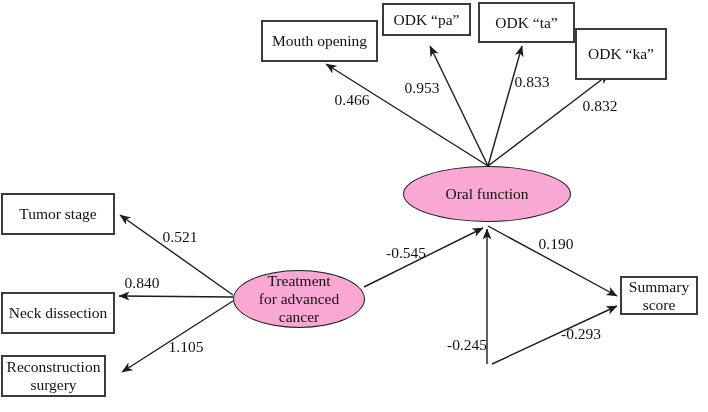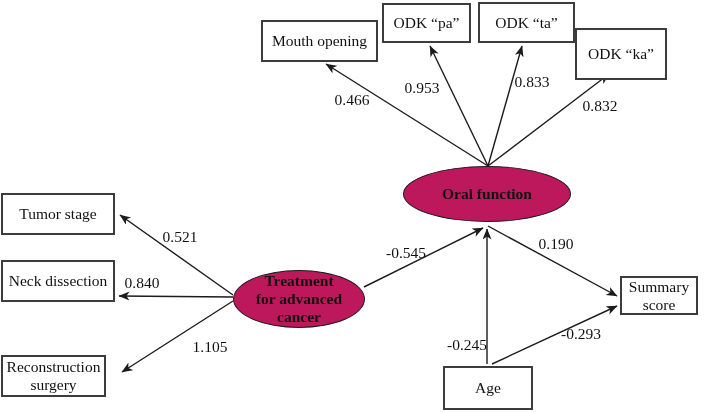--- a/index.html
+++ b/index.html
@@ -36,59 +36,58 @@
     text-align: center;
     font-size: 15.5px;
     line-height: 1.15;
     padding: 1px 3px;
   }
   .node-ellipse {
     position: absolute;
     box-sizing: border-box;
     border: 1.5px solid #1c1c1c;
     border-radius: 50%;
-    background: #be185d;
+    background: #f9a8d4;
     display: flex;
     align-items: center;
     justify-content: center;
     text-align: center;
     font-size: 15.5px;
     line-height: 1.18;
-    font-weight: bold;
   }
   .node-label { white-space: pre-line; }
   .coef {
     position: absolute;
     transform: translate(-50%, -50%);
     font-size: 15.5px;
     white-space: nowrap;
     background: transparent;
   }
 
   
   #n-mouth-opening   { left: 261px; top: 20px;  width: 117px; height: 42px; justify-content: center; }
-  #n-odk-pa          { left: 382px; top: 3px;   width: 89px;  height: 40px; }
+  #n-odk-pa          { left: 382px; top: 3px;   width: 89px;  height: 33px; }
   #n-odk-ta          { left: 478px; top: 2px;   width: 97px;  height: 41px; }
   #n-odk-ka          { left: 575px; top: 28px;  width: 92px;  height: 52px; }
   #n-tumor-stage     { left: 1px;   top: 193px; width: 114px; height: 42px; text-align: right; }
-  #n-neck-dissection { left: 1px;   top: 260px; width: 114px; height: 42px; }
+  #n-neck-dissection { left: 1px;   top: 292px; width: 114px; height: 42px; }
   #n-reconstruction  { left: 1px;   top: 355px; width: 105px; height: 42px; }
   #n-summary-score   { left: 620px; top: 276px; width: 78px;  height: 39px; }
   #n-age             { left: 443px; top: 366px; width: 90px;  height: 44px; }
   #n-oral-function   { left: 403px; top: 166px; width: 168px; height: 56px; }
   #n-treatment       { left: 233px; top: 270px; width: 132px; height: 58px; }
 
   
   #c-0466  { left: 352px; top: 100px; }
   #c-0953  { left: 422px; top: 88px; }
   #c-0833  { left: 492px; top: 82px; margin-left: 40px; }
   #c-0832  { left: 590px; top: 106px; padding-left: 20px; }
   #c-0521  { left: 180px; top: 237px; }
   #c-0840  { left: 142px; top: 283px; }
-  #c-1105  { left: 186px; top: 347px; margin-left: 24px; }
+  #c-1105  { left: 186px; top: 347px; }
   #c-m0545 { left: 406px; top: 253px; }
   #c-0190  { left: 556px; top: 244px; }
   #c-m0245 { left: 467px; top: 301px; margin-top: 44px; }
   #c-m0293 { left: 581px; top: 334px; }
 </style>
 </head>
 <body>
 
 <div class="canvas">
 
@@ -131,23 +130,20 @@
   </div>
   <div class="node-box" id="n-neck-dissection">
     <span class="node-label">Neck dissection</span>
   </div>
   <div class="node-box" id="n-reconstruction">
     <span class="node-label">Reconstruction surgery</span>
   </div>
   <div class="node-box" id="n-summary-score">
     <span class="node-label">Summary score</span>
   </div>
-  <div class="node-box" id="n-age">
-    <span class="node-label">Age</span>
-  </div>
 
   <div class="node-ellipse" id="n-oral-function">
     <span class="node-label">Oral function</span>
   </div>
   <div class="node-ellipse" id="n-treatment">
     <span class="node-label">Treatment
 for advanced
 cancer</span>
   </div>
 

